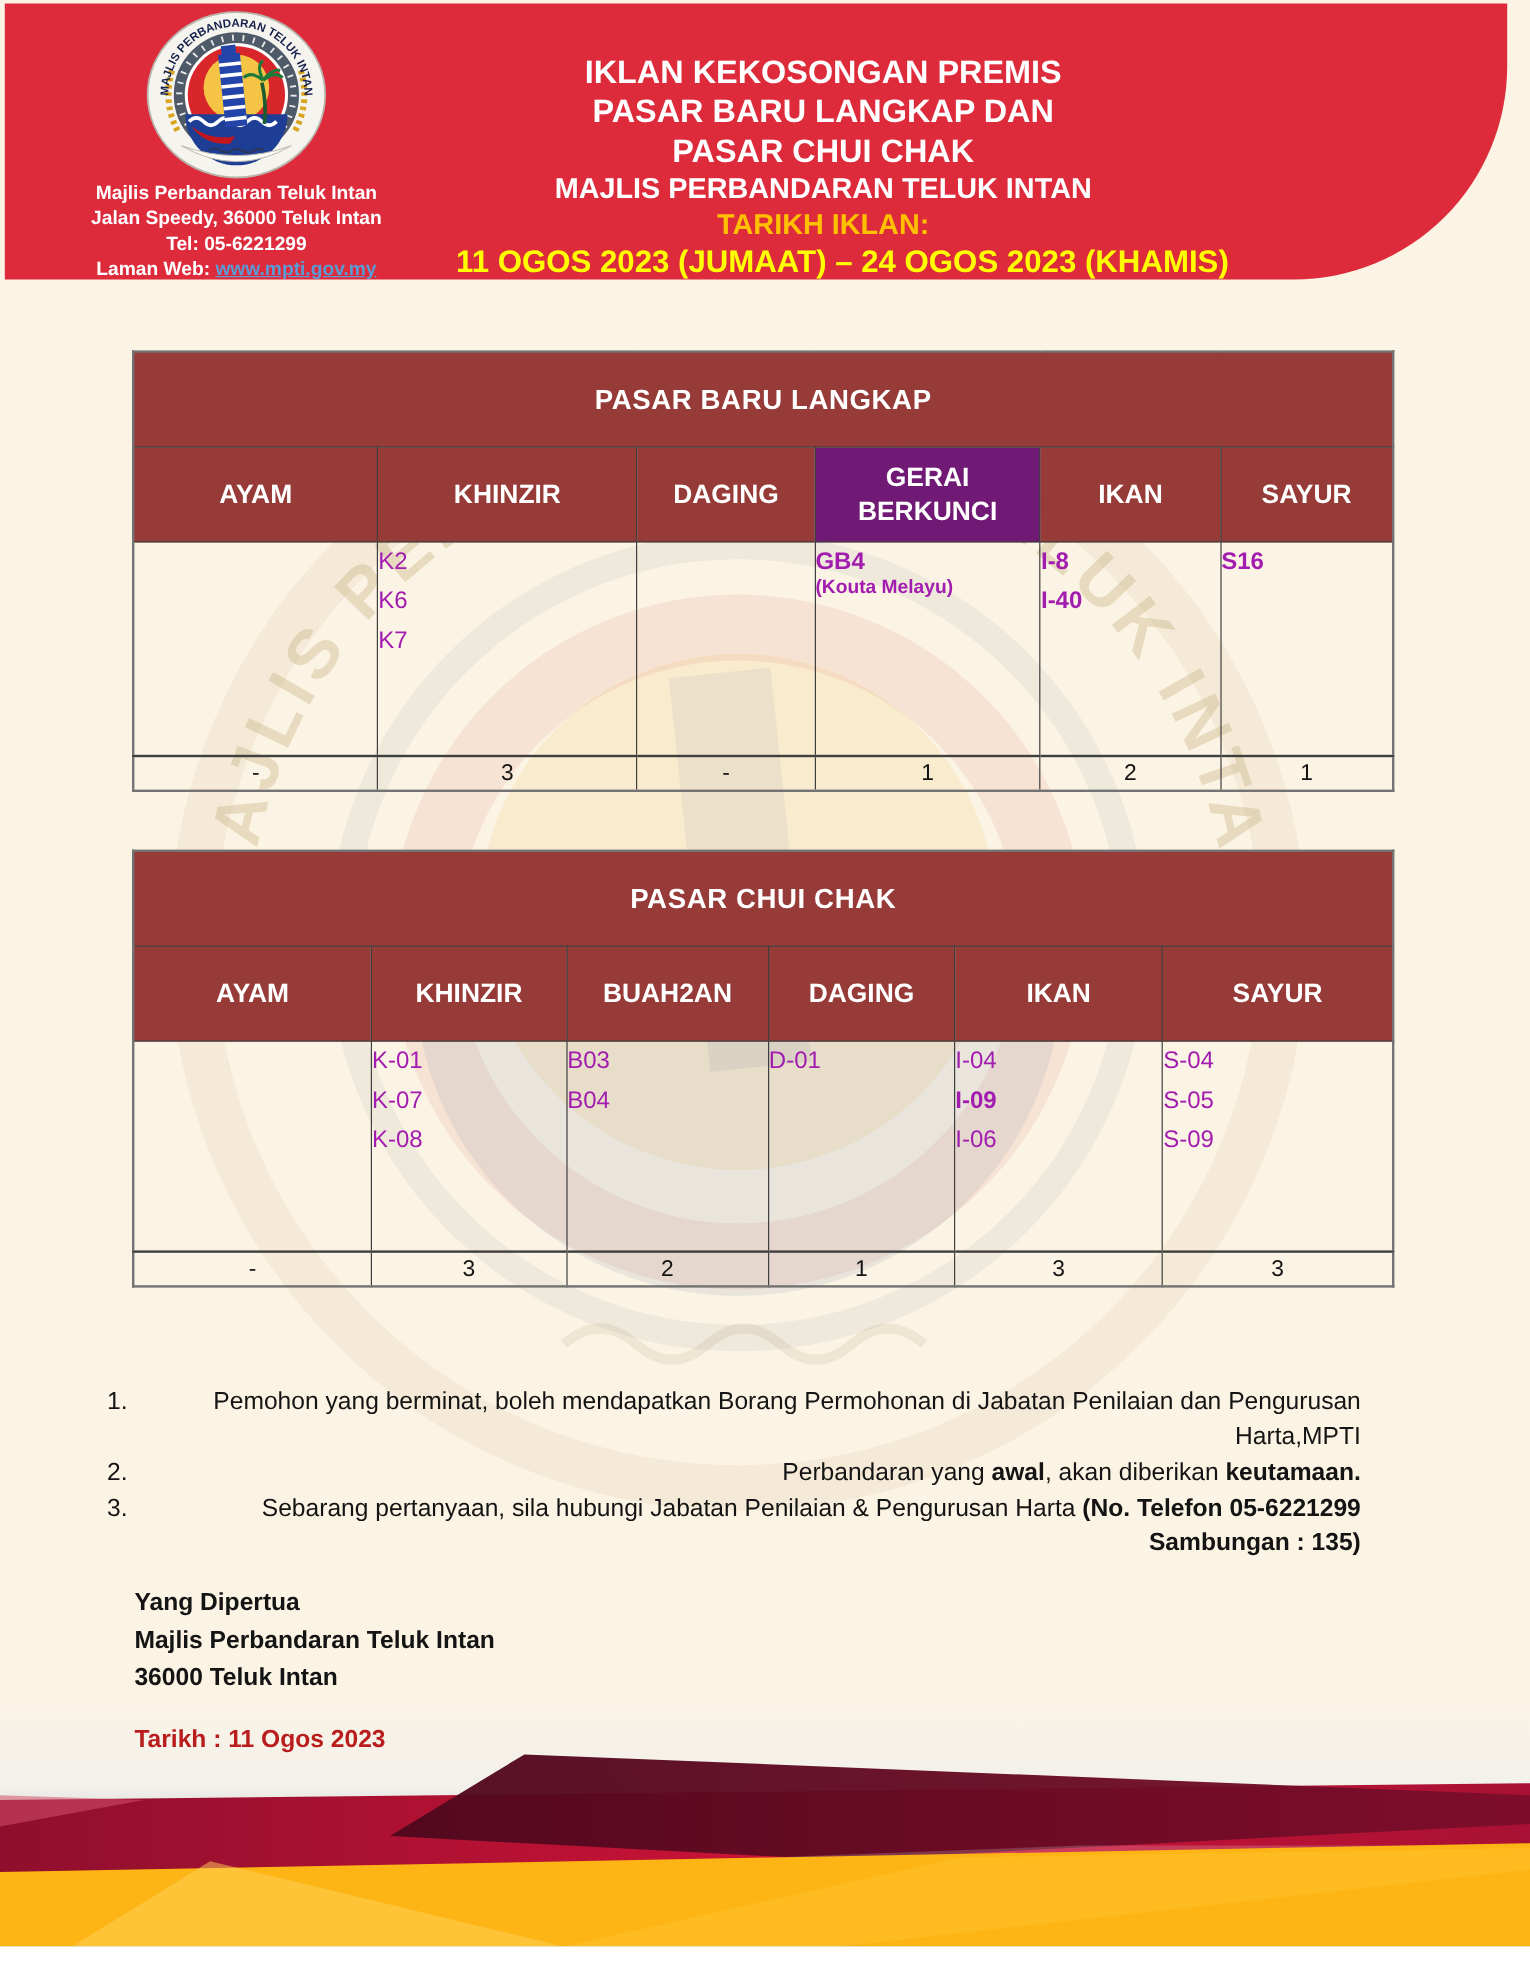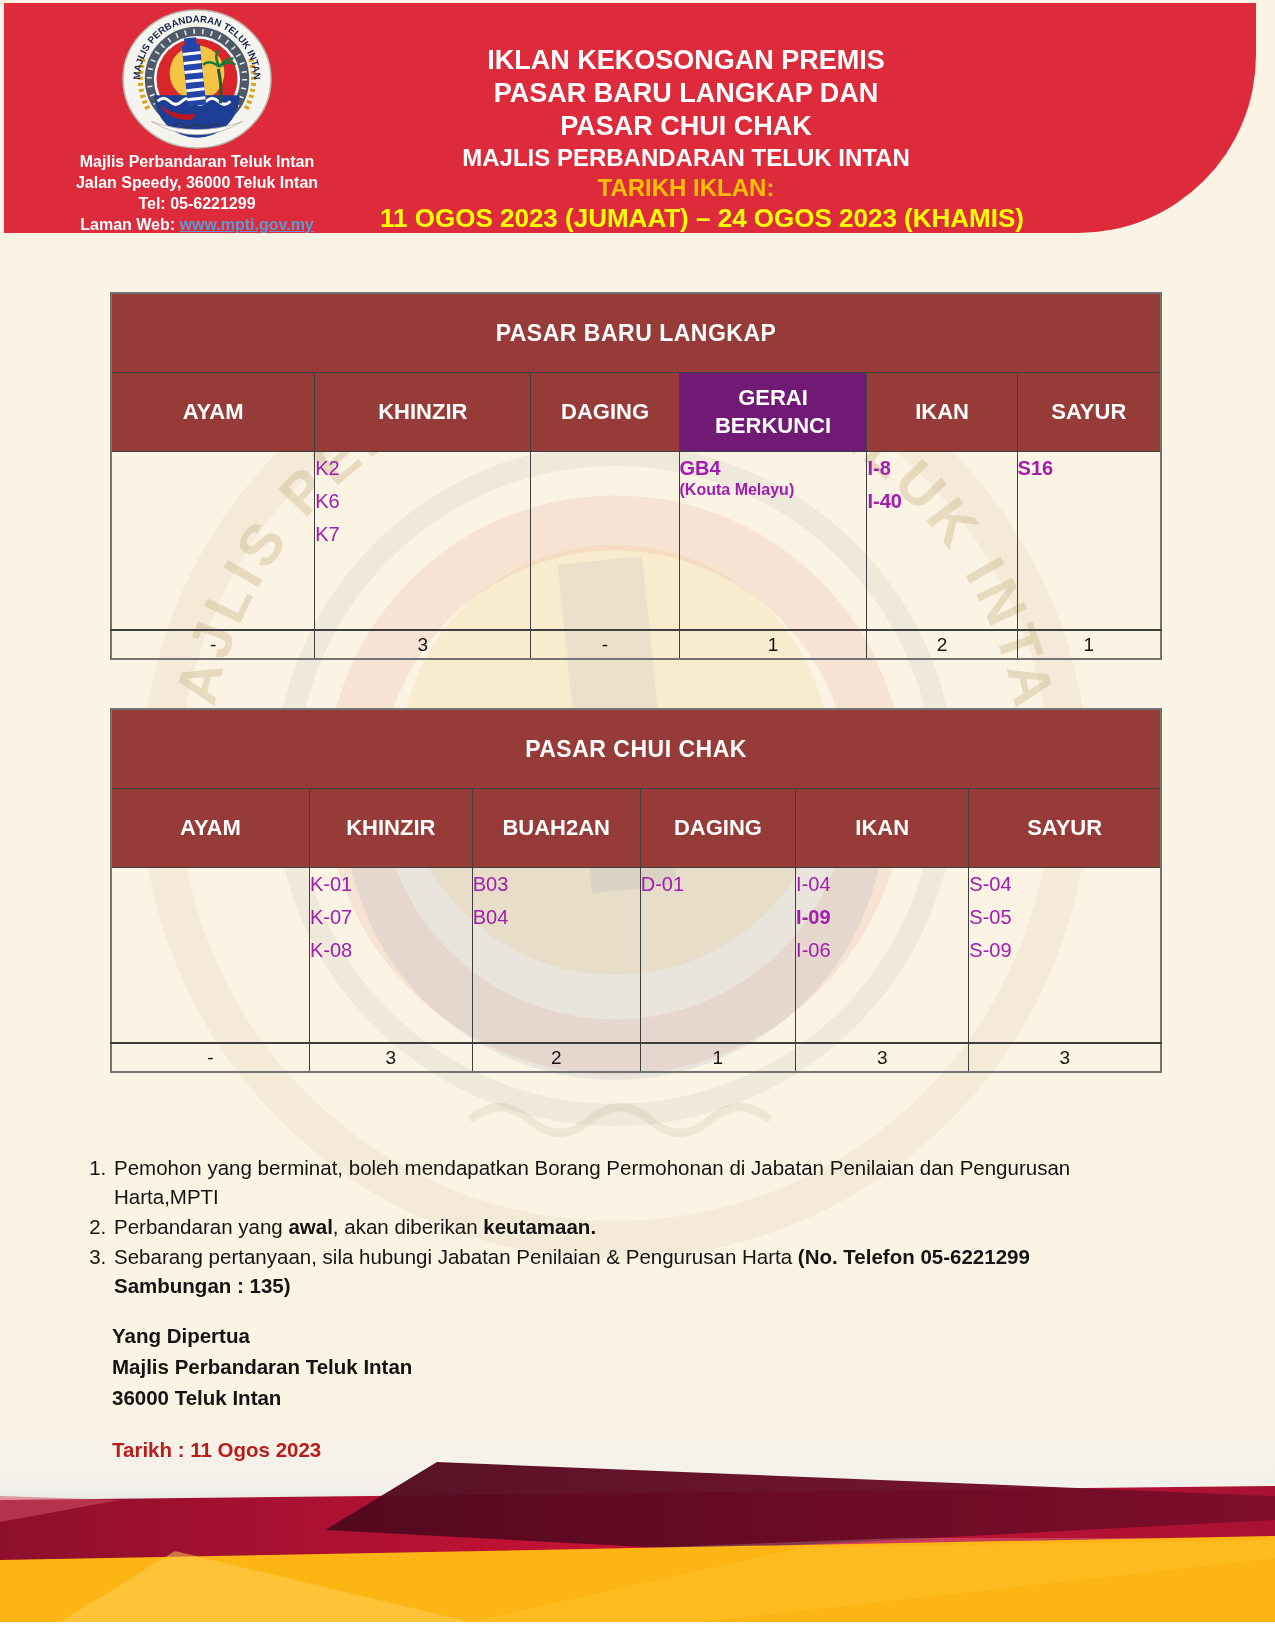--- a/index.html
+++ b/index.html
@@ -37,21 +37,21 @@
   #table1 .t-cell{height:177px;}
   #table2 .t-cell{height:174px;}
   .t-cell .b{font-weight:bold;}
   .t-cell .s{font-size:16px;line-height:19px;font-weight:bold;margin-top:-5px;}
   .t-total td{height:27px;text-align:center;font-size:19px;color:#141414;
               border-top:2px solid #3F3F3F;vertical-align:middle;}
   
   .notes{position:absolute;left:72px;top:1153px;width:1062px;font-size:20.5px;
          line-height:29px;color:#141414;z-index:1;}
   .notes ol{margin:0;padding-left:40px;}
-  .notes li{padding-left:2px;margin-bottom:1px;}
+  .notes li{padding-left:2px;margin-bottom:1px;text-align:right;}
   .b{font-weight:bold;}
   
   .signature{position:absolute;left:112px;top:1320px;font-size:20.5px;line-height:31px;
              font-weight:bold;color:#141414;z-index:3;}
   .dateline{position:absolute;left:112px;top:1438px;font-size:20.5px;font-weight:bold;
             color:#b91c1c;z-index:3;}
   
   .footer-art{position:absolute;left:0;bottom:0;z-index:1;display:block;}
 </style>
 </head>

